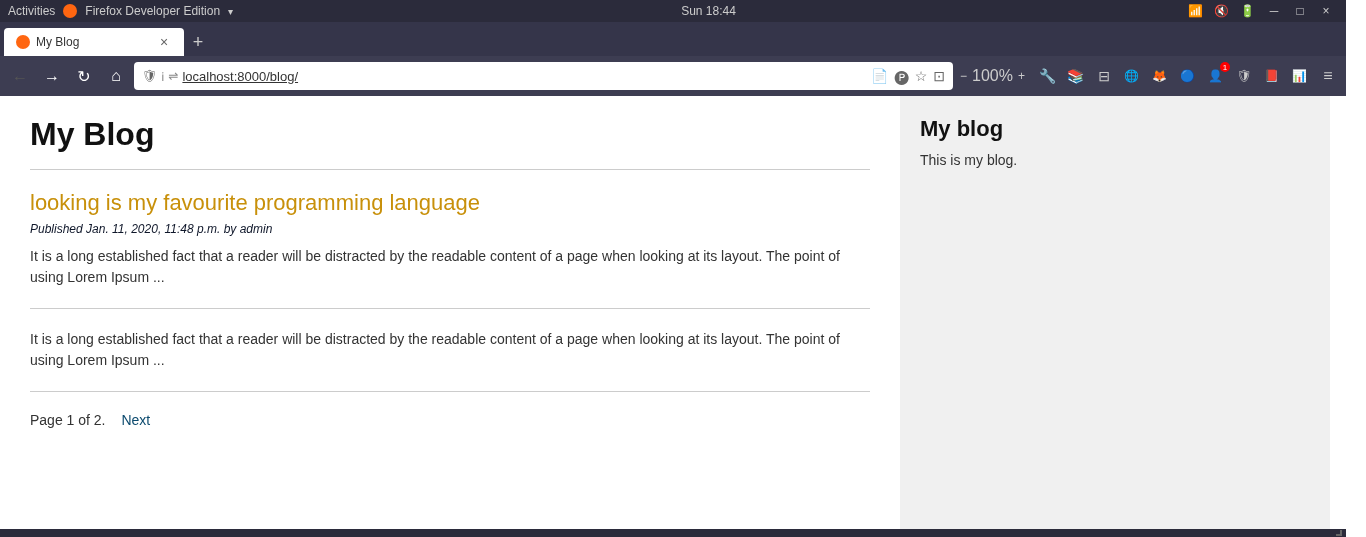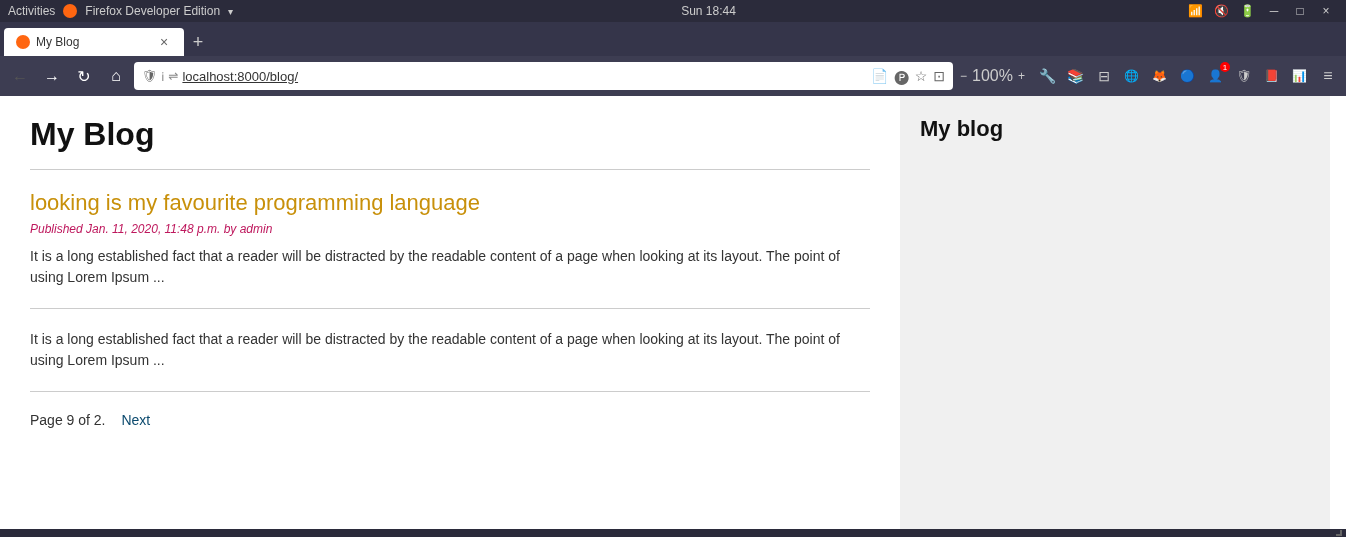--- a/index.html
+++ b/index.html
@@ -193,21 +193,21 @@
     }
     .blog-post-title {
       font-size: 22px;
       color: #c8900a;
       text-decoration: none;
       display: block;
       margin-bottom: 6px;
     }
     .blog-post-meta {
       font-size: 12px;
-      color: #be185d;
+      color: #0f172a;
       font-style: italic;
       margin-bottom: 10px;
     }
     .blog-post-excerpt {
       font-size: 14px;
       color: #333;
       line-height: 1.5;
     }
     .post-divider {
       border: none;
@@ -366,28 +366,29 @@
 
       <hr class="post-divider">
 
       <div class="blog-post">
         <div class="blog-post-excerpt">It is a long established fact that a reader will be distracted by the readable content of a page when looking at its layout. The point of using Lorem Ipsum ...</div>
       </div>
 
       <hr class="post-divider">
 
       <div class="pagination">
-        <span>Page 9 of 2.</span>
+        <span>Page 1 of 2.</span>
         <a href="#" style="color:#0c4a6e;text-decoration:none;margin-left:12px;">Next</a>
       </div>
 
     </div>
 
     <div class="sidebar">
       <h2 class="sidebar-title">My blog</h2>
+      <p class="sidebar-text">This is my blog.</p>
     </div>
 
   </div>
 
   <div class="resize-handle">
     <div class="resize-dot"></div>
   </div>
 
 </div>
 

